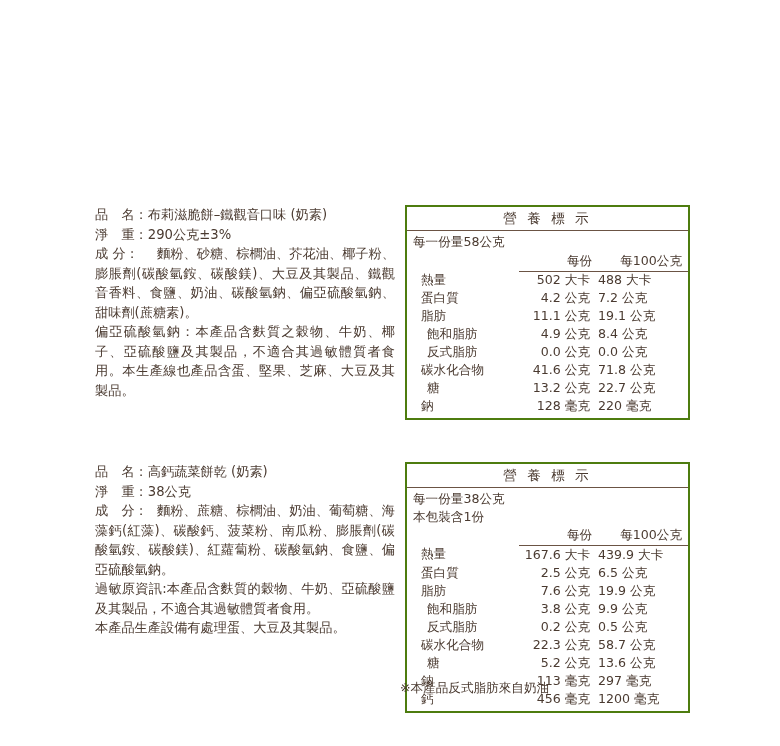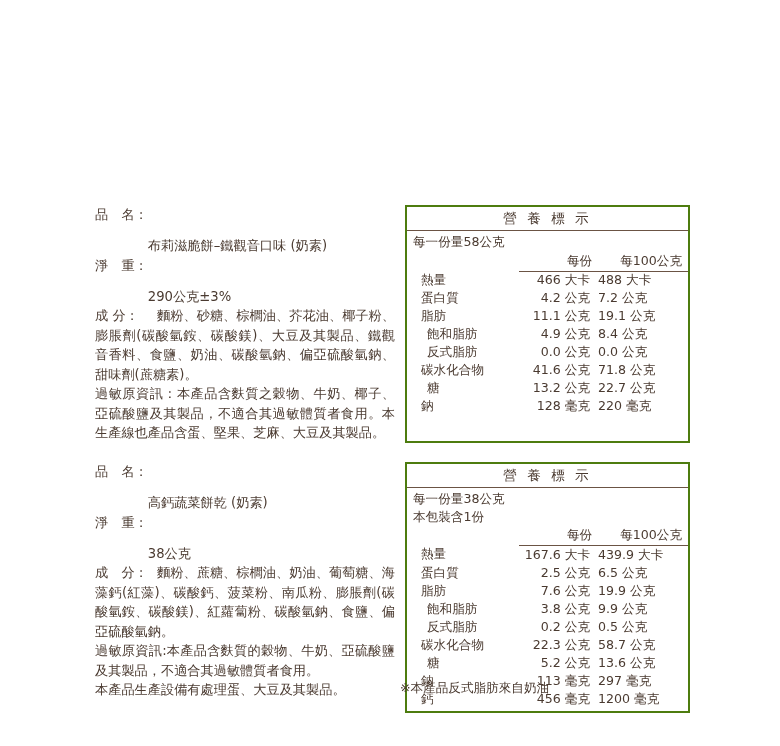--- a/index.html
+++ b/index.html
@@ -39,21 +39,20 @@
   .desc .row {
     display: flex;
     align-items: flex-start;
   }
   .desc .lbl {
     white-space: pre;
     flex: 0 0 auto;
   }
   .desc .val {
     flex: 1 1 auto;
-    margin-top: 31px;
   }
   .desc .para {
     text-align: justify;
   }
 
   
   .nutri {
     width: 285px;
     border: 2px solid #4d7c0f;
     background: #fff;
@@ -129,40 +128,40 @@
         <span class="val">布莉滋脆餅–鐵觀音口味 (奶素)</span>
       </div>
       <div class="row">
         <span class="lbl">淨　重：</span>
         <span class="val">290公克±3%</span>
       </div>
       <div class="row">
         <span class="lbl">成 分：</span>
       </div>
       <div class="para" style="margin-top:-19.5px; text-indent:62px;">麵粉、砂糖、棕櫚油、芥花油、椰子粉、膨脹劑(碳酸氫銨、碳酸鎂)、大豆及其製品、鐵觀音香料、食鹽、奶油、碳酸氫鈉、偏亞硫酸氫鈉、甜味劑(蔗糖素)。</div>
-      <div class="para">過敏原資訊：本產品含麩質之穀物、牛奶、椰子、亞硫酸鹽及其製品，不適合其過敏體質者食用。本生產線也產品含蛋、堅果、芝麻、大豆及其製品。</div>
+      <div class="para">偏亞硫酸氫鈉：本產品含麩質之穀物、牛奶、椰子、亞硫酸鹽及其製品，不適合其過敏體質者食用。本生產線也產品含蛋、堅果、芝麻、大豆及其製品。</div>
     </div>
 
     <div class="nutri">
       <div class="title">營 養 標 示</div>
       <div class="serving">
         <div>每一份量58公克</div>
       </div>
       <table>
         <thead>
           <tr>
             <th class="spacer" style="width:40%;"></th>
             <th style="width:28%;">每份</th>
             <th style="width:32%;">每100公克</th>
           </tr>
         </thead>
         <tbody>
           <tr>
             <td class="name">熱量</td>
-            <td class="v">466 大卡</td>
+            <td class="v">502 大卡</td>
             <td class="v2">488 大卡</td>
           </tr>
           <tr>
             <td class="name">蛋白質</td>
             <td class="v">4.2 公克</td>
             <td class="v2">7.2 公克</td>
           </tr>
           <tr>
             <td class="name">脂肪</td>
             <td class="v">11.1 公克</td>

